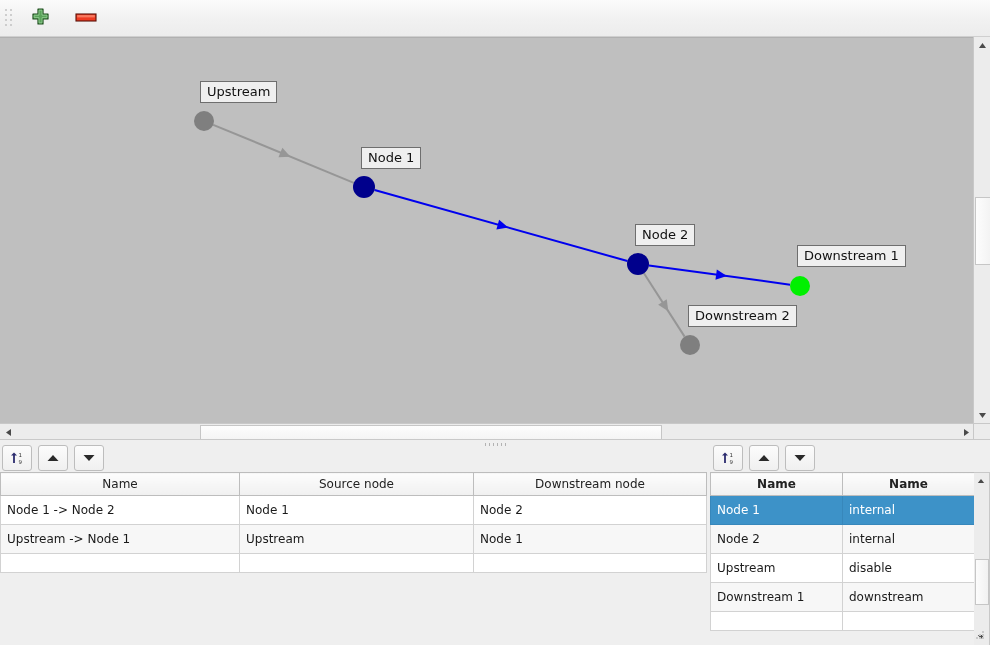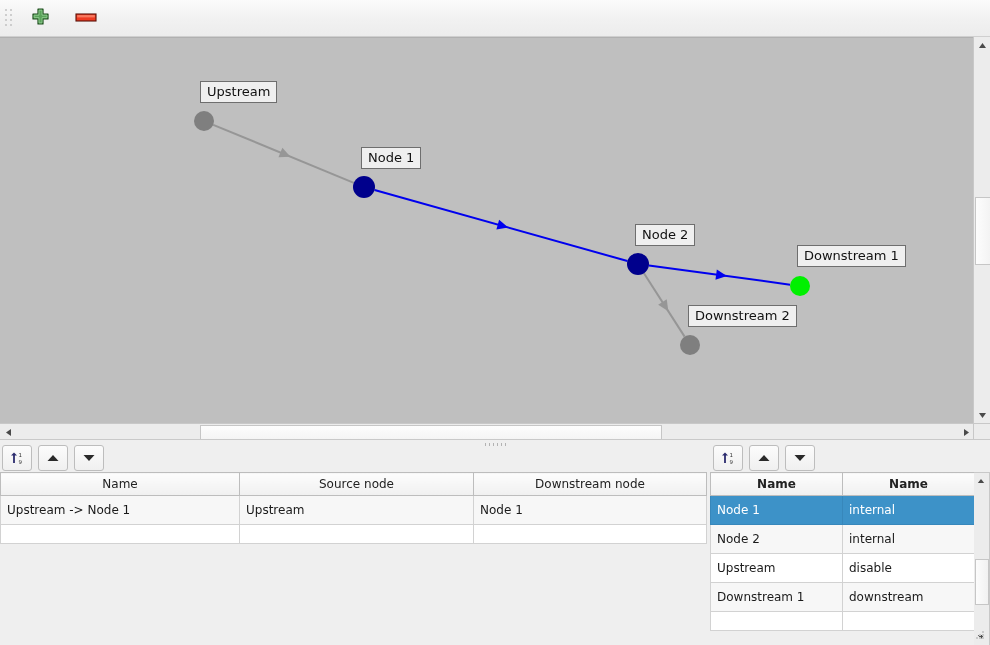--- a/index.html
+++ b/index.html
@@ -263,20 +263,25 @@
           <col style="width:233px">
         </colgroup>
       <thead>
           <tr id="edges-head">
             <th>Name</th>
             <th>Source node</th>
             <th>Downstream node</th>
           </tr>
         </thead>
       <tbody id="edges-body">
+          <tr class="odd">
+            <td>Node 1 -&gt; Node 2</td>
+            <td>Node 1</td>
+            <td>Node 2</td>
+          </tr>
           <tr class="even">
             <td>Upstream -&gt; Node 1</td>
             <td>Upstream</td>
             <td>Node 1</td>
           </tr>
           <tr class="blank">
             <td></td>
             <td></td>
             <td></td>
           </tr>

